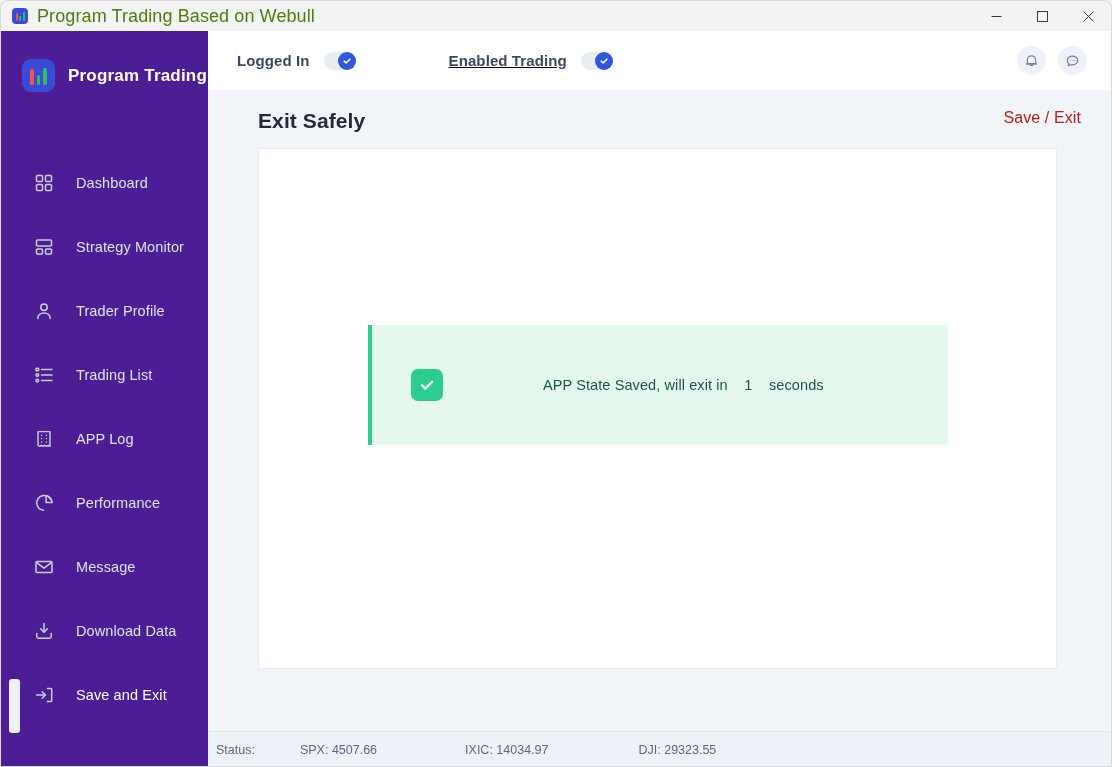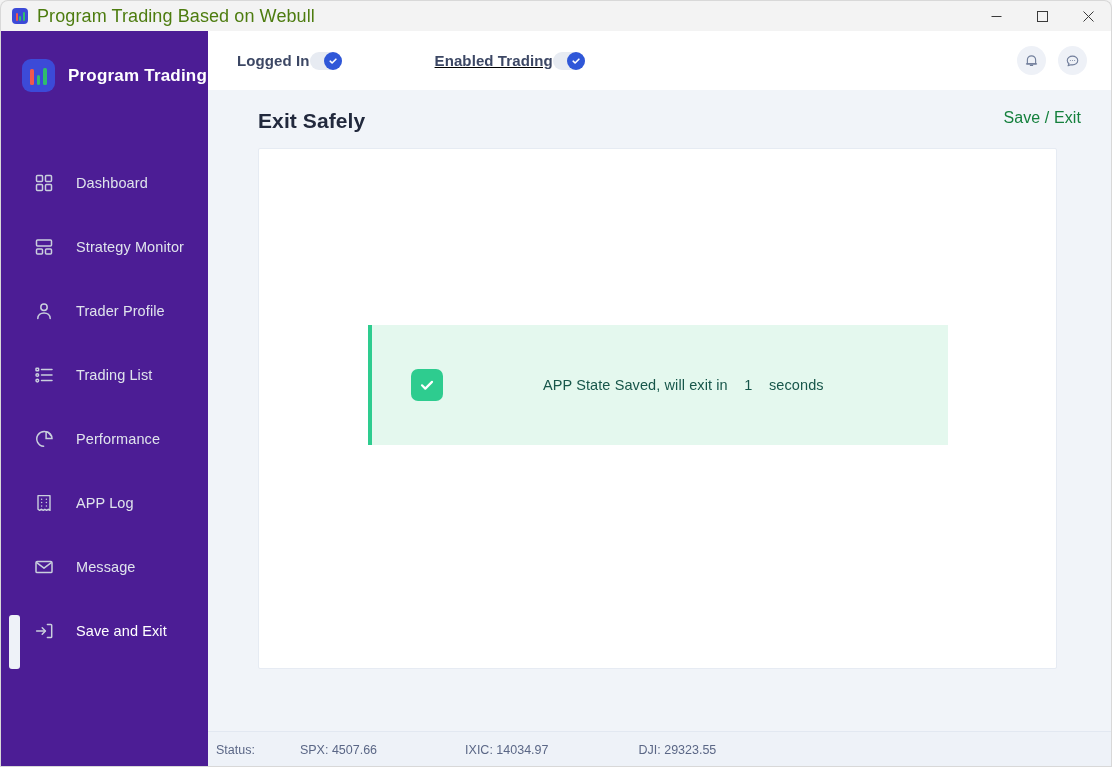--- a/index.html
+++ b/index.html
@@ -117,21 +117,21 @@
     background:#f1f4f9;
   }
 
   
   #topbar {
     position:absolute; left:0; top:0;
     width:905px; height:59px;
     background:#ffffff;
     display:flex; align-items:center;
   }
-  .toggle-group { display:flex; align-items:center; }
+  .toggle-group { display:flex; align-items:center; gap:14px; }
   #toggle-group-login { margin-left:29px; }
   #toggle-group-trading { margin-left:93px;text-decoration:underline; }
   .toggle-label {
     font-size:15px; font-weight:bold; color:#3c4764;
     letter-spacing:0.1px; white-space:nowrap;
   }
   .switch {
     width:32px; height:18px; border-radius:9px;
     background:#e7ebf2;
     position:relative; flex:none;
@@ -161,21 +161,21 @@
     position:absolute; left:0; top:59px;
     width:905px; height:61px;
   }
   #page-title {
     position:absolute; left:50px; top:19px;
     font-size:21px; font-weight:bold; color:#22293d;
     letter-spacing:0.1px;
   }
   #save-exit-link {
     position:absolute; right:32px; top:19px;
-    font-size:16px; color:#15803d; letter-spacing:0.1px;
+    font-size:16px; color:#b91c1c; letter-spacing:0.1px;
   }
 
   
   #content-card {
     position:absolute; left:50px; top:117px;
     width:799px; height:521px;
     background:#ffffff;
     border:1px solid #e6ebf3;
     border-radius:2px;
   }
@@ -307,53 +307,63 @@
               <line x1="7.5" y1="4.5" x2="18" y2="4.5"></line>
               <line x1="7.5" y1="10" x2="18" y2="10"></line>
               <line x1="7.5" y1="15.6" x2="18" y2="15.6"></line>
             </svg>
           </span>
           <span class="nav-label">Trading List</span>
         </div>
 
         <div class="nav-item">
           <span class="nav-ico">
-            <svg width="20" height="20" viewBox="0 0 20 20" fill="none" stroke="currentColor" stroke-width="1.5" stroke-linecap="round">
-              <path d="M16.8 6.6A7.4 7.4 0 1 0 9.6 17.3"></path>
-              <path d="M18 9.4a6.6 6.6 0 0 0-5.9-6.6v6.6z"></path>
-            </svg>
-          </span>
-          <span class="nav-label">Performance</span>
-        </div>
-
-        <div class="nav-item">
-          <span class="nav-ico">
             <svg width="20" height="20" viewBox="0 0 20 20" fill="none" stroke="currentColor" stroke-width="1.4" stroke-linecap="round" stroke-linejoin="round">
               <path d="M4 2.6h12v14.8l-1.7-1.2-1.7 1.2-1.7-1.2-1.7 1.2-1.7-1.2L5.7 17.4 4 16.2z"></path>
               <circle cx="7.6" cy="6.2" r="0.75" fill="currentColor" stroke="none"></circle>
               <circle cx="12.4" cy="6.2" r="0.75" fill="currentColor" stroke="none"></circle>
               <circle cx="7.6" cy="9.6" r="0.75" fill="currentColor" stroke="none"></circle>
               <circle cx="12.4" cy="9.6" r="0.75" fill="currentColor" stroke="none"></circle>
               <circle cx="7.6" cy="13" r="0.75" fill="currentColor" stroke="none"></circle>
               <circle cx="12.4" cy="13" r="0.75" fill="currentColor" stroke="none"></circle>
             </svg>
           </span>
           <span class="nav-label">APP Log</span>
         </div>
 
         <div class="nav-item">
           <span class="nav-ico">
+            <svg width="20" height="20" viewBox="0 0 20 20" fill="none" stroke="currentColor" stroke-width="1.5" stroke-linecap="round">
+              <path d="M16.8 6.6A7.4 7.4 0 1 0 9.6 17.3"></path>
+              <path d="M18 9.4a6.6 6.6 0 0 0-5.9-6.6v6.6z"></path>
+            </svg>
+          </span>
+          <span class="nav-label">Performance</span>
+        </div>
+
+        <div class="nav-item">
+          <span class="nav-ico">
             <svg width="20" height="20" viewBox="0 0 20 20" fill="none" stroke="currentColor" stroke-width="1.5" stroke-linejoin="round">
               <rect x="2" y="4.6" width="16" height="11" rx="1.2"></rect>
               <path d="M2.4 5.4 10 11.2l7.6-5.8"></path>
             </svg>
           </span>
           <span class="nav-label">Message</span>
         </div>
 
+        <div class="nav-item">
+          <span class="nav-ico">
+            <svg width="20" height="20" viewBox="0 0 20 20" fill="none" stroke="currentColor" stroke-width="1.5" stroke-linecap="round" stroke-linejoin="round">
+              <path d="M10 2.6v8.2"></path>
+                <path d="M6.6 7.8 10 11.2l3.4-3.4"></path>
+              <path d="M2.8 12.6v3.2a1.4 1.4 0 0 0 1.4 1.4h11.6a1.4 1.4 0 0 0 1.4-1.4v-3.2"></path>
+            </svg>
+          </span>
+          <span class="nav-label">Download Data</span>
+        </div>
 
         <div class="nav-item active">
           <div class="active-indicator"></div>
           <span class="nav-ico">
             <svg width="20" height="20" viewBox="0 0 20 20" fill="none" stroke="currentColor" stroke-width="1.5" stroke-linecap="round" stroke-linejoin="round">
               <path d="M2.6 10h8.4"></path>
                 <path d="M8.2 6.8 11.4 10l-3.2 3.2"></path>
               <path d="M13.4 3.4h3.4a0.9 0.9 0 0 1 0.9 0.9v11.4a0.9 0.9 0 0 1-0.9 0.9h-3.4"></path>
             </svg>
           </span>

